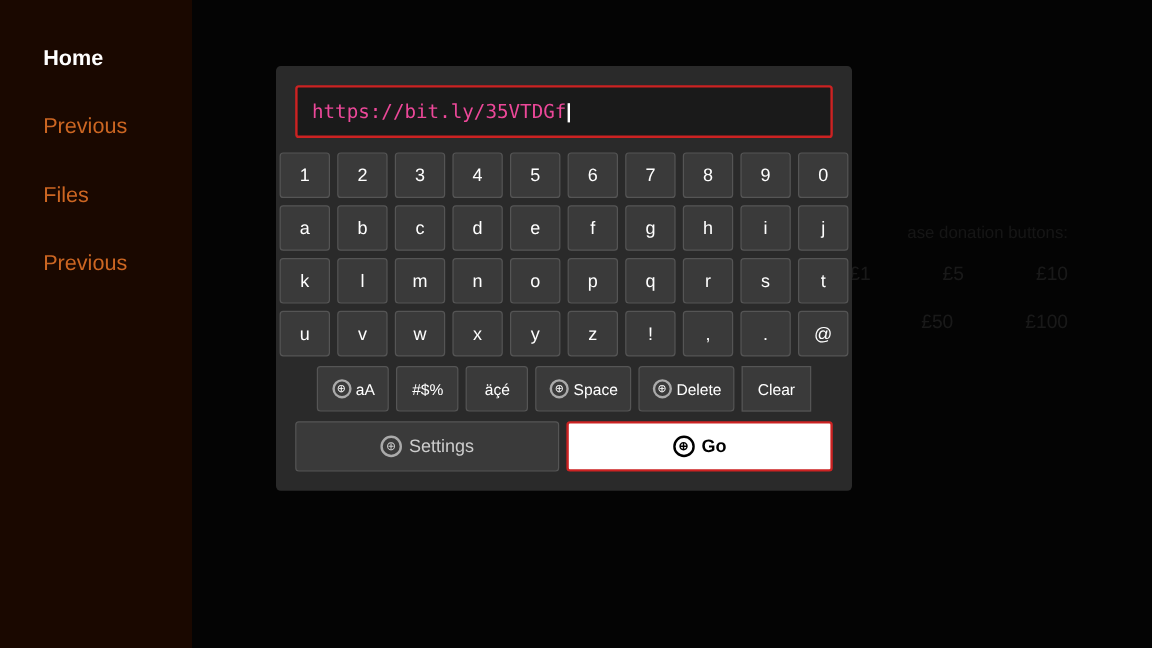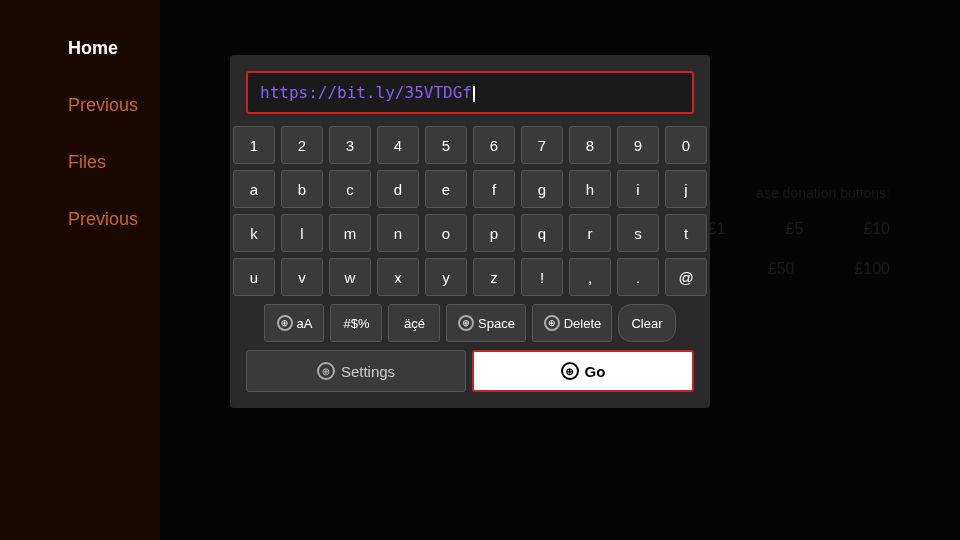--- a/index.html
+++ b/index.html
@@ -17,25 +17,24 @@
       position: absolute;
       left: 0; top: 0;
       width: 160px;
       height: 540px;
       background: #1a0800;
       display: flex;
       flex-direction: column;
       padding: 20px 0;
     }
     .sidebar-item {
-      padding: 18px 24px;
+      padding: 18px 36px;
       color: #cc6622;
       font-size: 18px;
       cursor: pointer;
-      margin-left: 44px;
     }
     .sidebar-item.active {
       color: #ffffff;
       font-weight: bold;
     }
 
     
     .main-content {
       position: absolute;
       left: 160px; top: 0;
@@ -72,21 +71,21 @@
     
     .url-input-container {
       border: 2px solid #cc2222;
       border-radius: 3px;
       background: #1a1a1a;
       padding: 10px 12px;
       margin-bottom: 12px;
       position: relative;
     }
     .url-input-text {
-      color: #8b5cf6;
+      color: #ec4899;
       font-size: 16px;
       font-family: monospace;
     }
     .cursor {
       display: inline-block;
       width: 2px;
       height: 16px;
       background: #ffffff;
       vertical-align: middle;
       margin-left: 1px;
@@ -135,21 +134,21 @@
       cursor: pointer;
       font-size: 13px;
       height: 38px;
       border: 1px solid #555;
       padding: 0 10px;
       white-space: nowrap;
     }
     .key-clear {
       background: #3a3a3a;
       color: #ffffff;
-      border-radius: 13px;
+      border-radius: 0;
       display: flex;
       align-items: center;
       justify-content: center;
       cursor: pointer;
       font-size: 13px;
       height: 38px;
       border: 1px solid #555;
       padding: 0 12px;
     }
 

